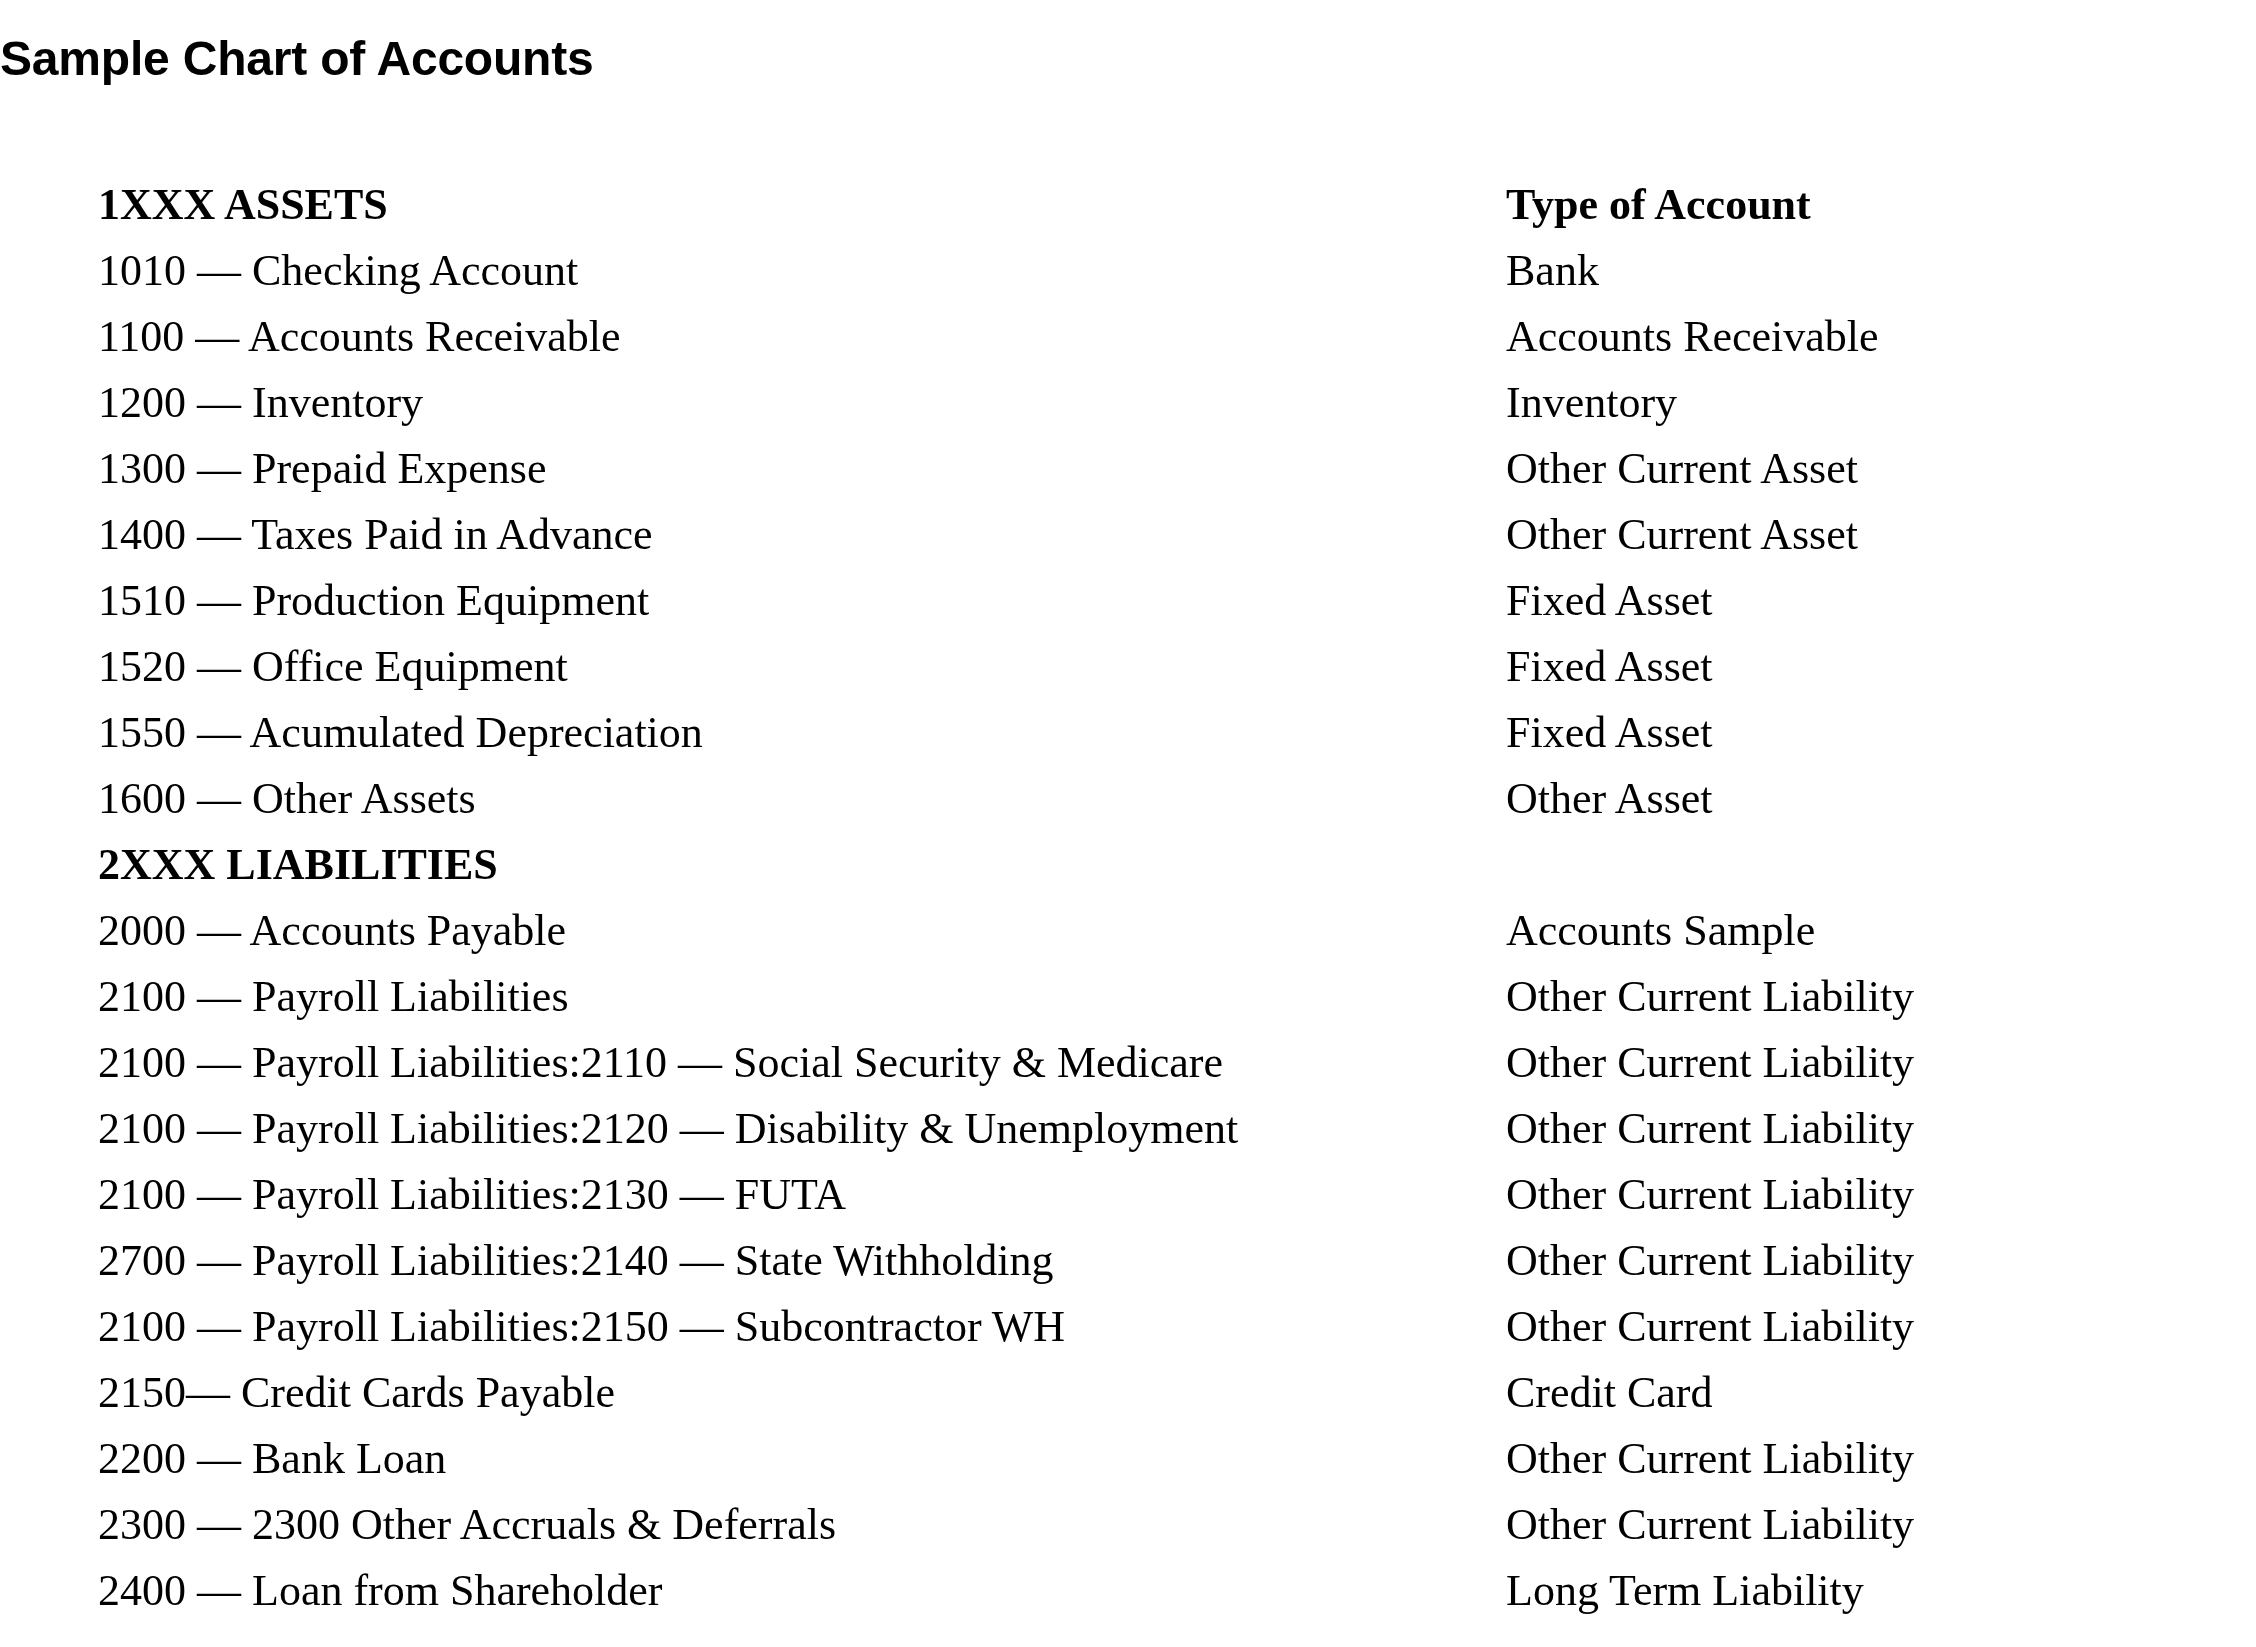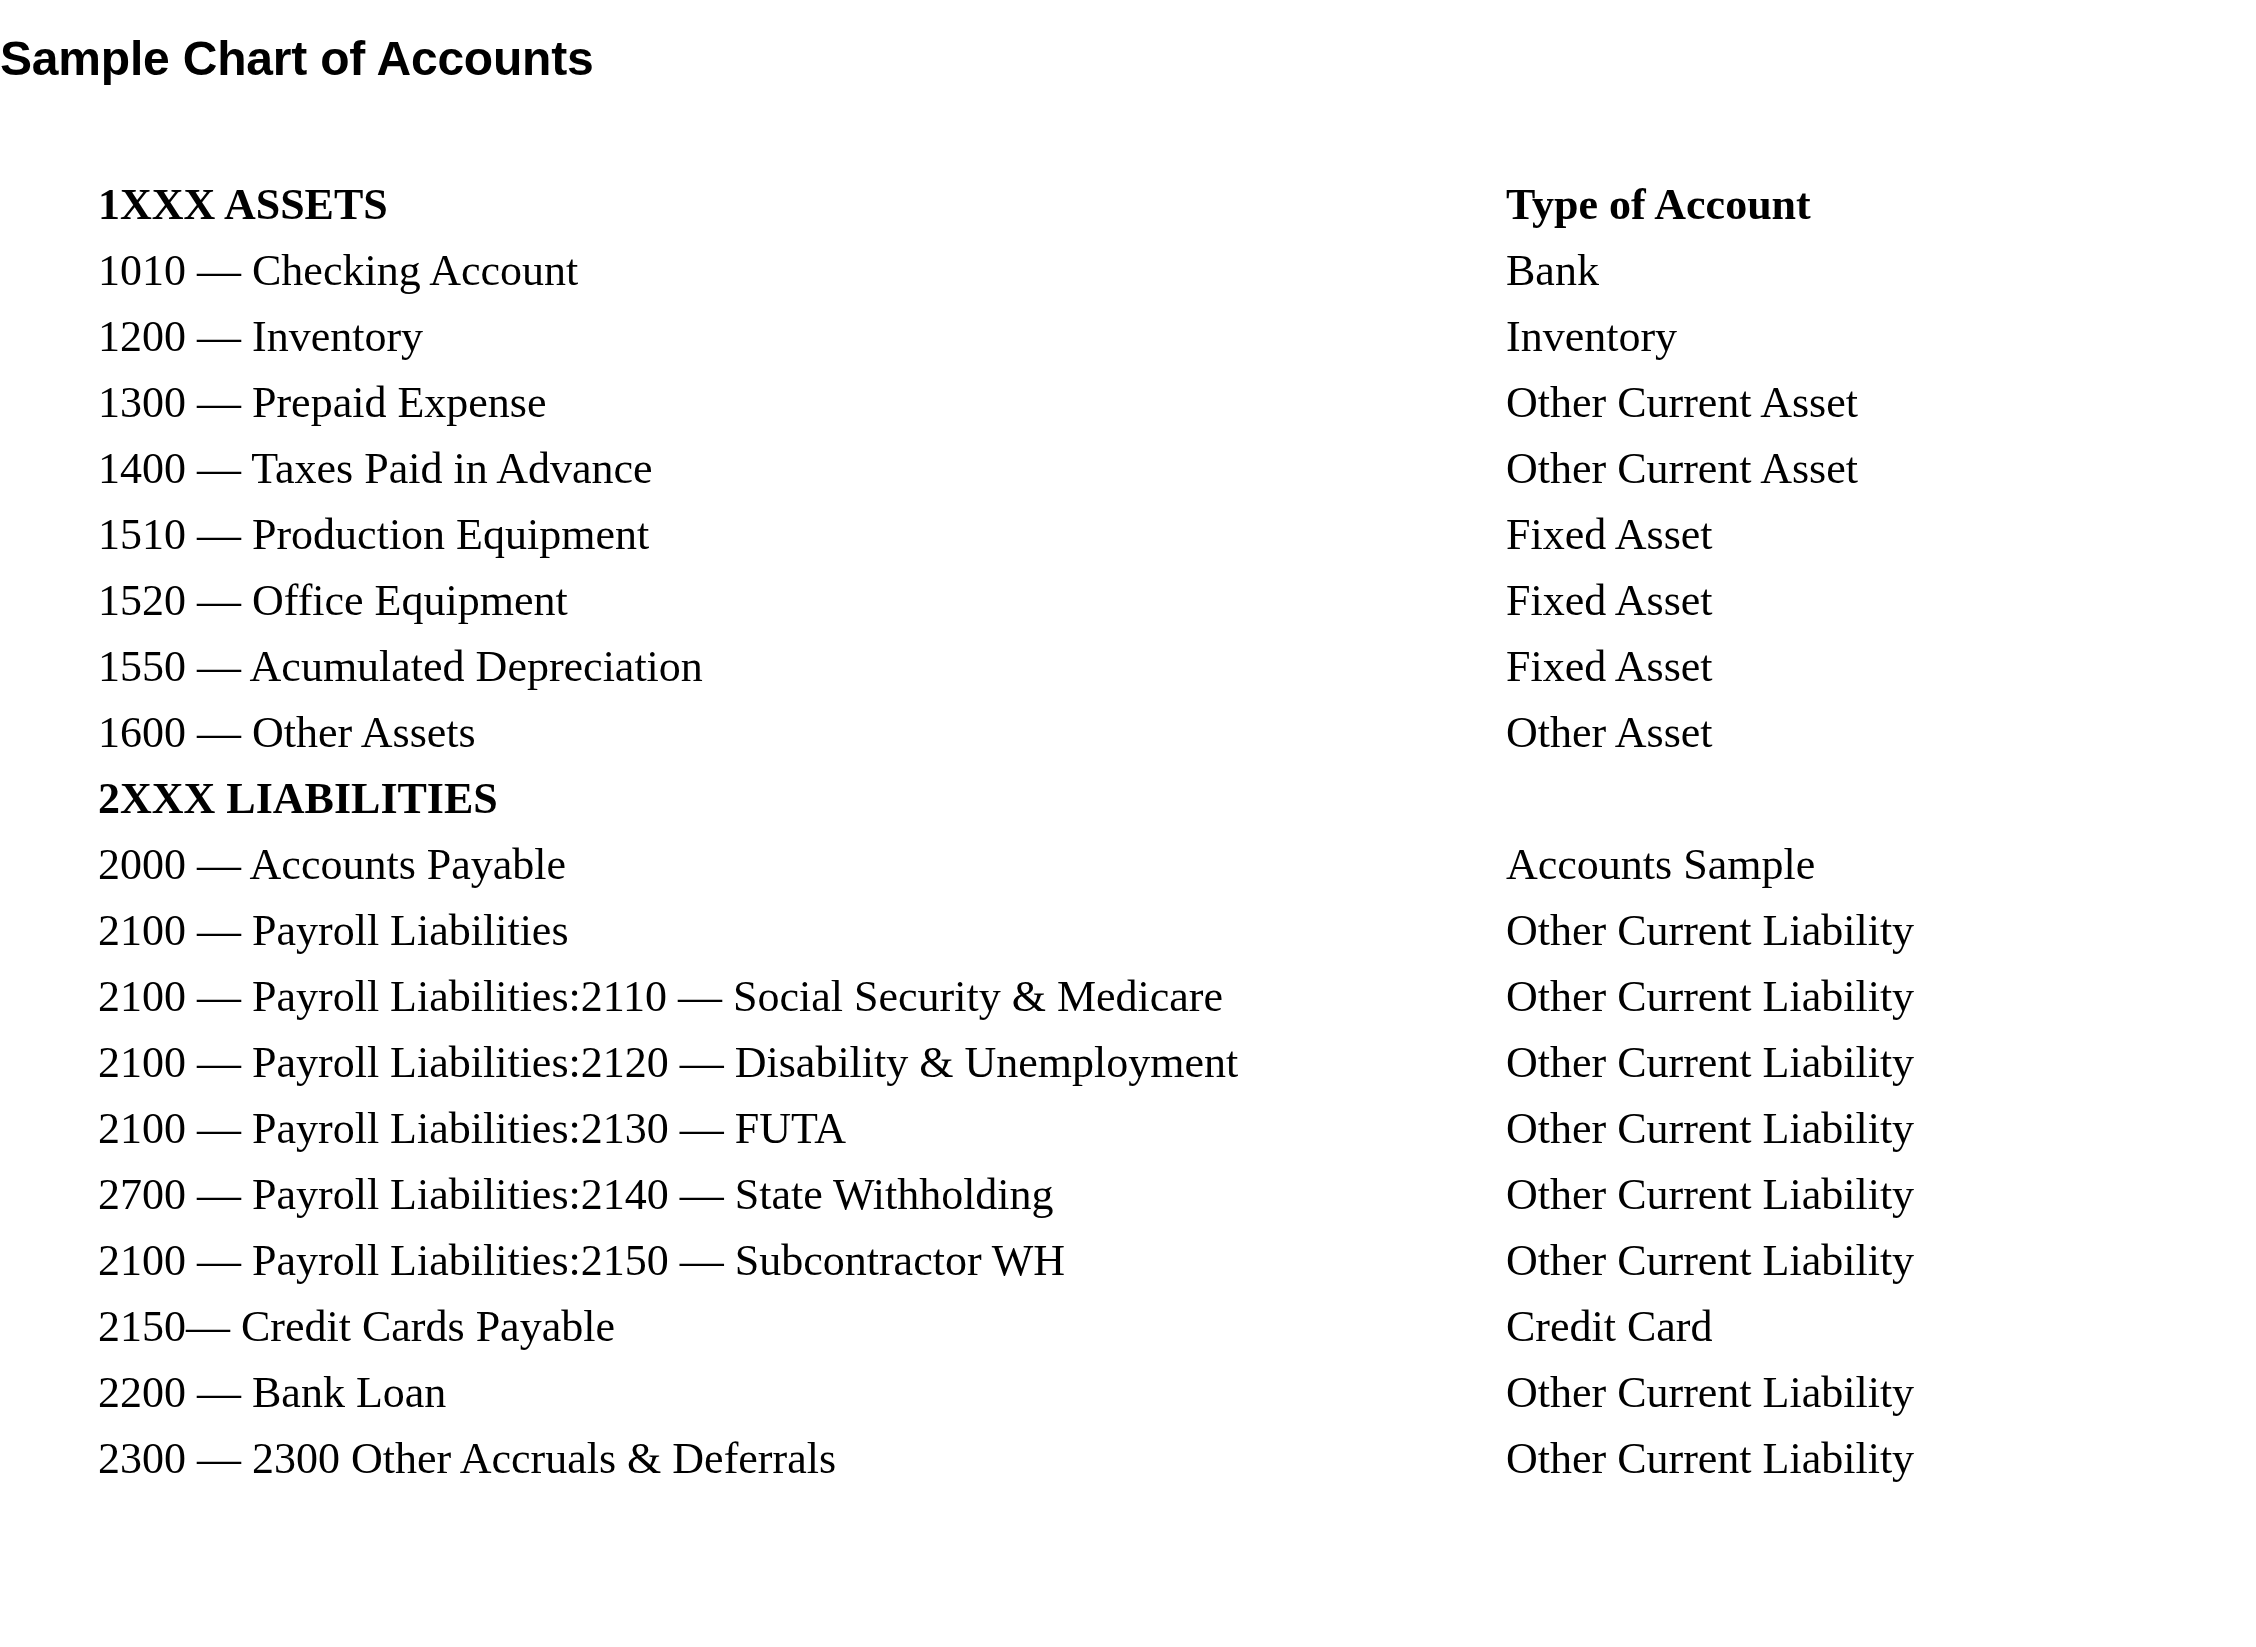--- a/index.html
+++ b/index.html
@@ -73,20 +73,24 @@
   <div class="rows">
       <div class="row section">
         <span class="cell-account">1XXX ASSETS</span>
         <span class="cell-type">Type of Account</span>
       </div>
       <div class="row">
         <span class="cell-account">1010 — Checking Account</span>
         <span class="cell-type">Bank</span>
       </div>
       <div class="row">
+        <span class="cell-account">1100 — Accounts Receivable</span>
+        <span class="cell-type">Accounts Receivable</span>
+      </div>
+      <div class="row">
         <span class="cell-account">1200 — Inventory</span>
         <span class="cell-type">Inventory</span>
       </div>
       <div class="row">
         <span class="cell-account">1300 — Prepaid Expense</span>
         <span class="cell-type">Other Current Asset</span>
       </div>
       <div class="row">
         <span class="cell-account">1400 — Taxes Paid in Advance</span>
         <span class="cell-type">Other Current Asset</span>
@@ -144,16 +148,20 @@
         <span class="cell-type">Credit Card</span>
       </div>
       <div class="row">
         <span class="cell-account">2200 — Bank Loan</span>
         <span class="cell-type">Other Current Liability</span>
       </div>
       <div class="row">
         <span class="cell-account">2300 — 2300 Other Accruals &amp; Deferrals</span>
         <span class="cell-type">Other Current Liability</span>
       </div>
+      <div class="row">
+        <span class="cell-account">2400 — Loan from Shareholder</span>
+        <span class="cell-type">Long Term Liability</span>
+      </div>
     </div>
 
 </div>
 
 
 </body></html>

